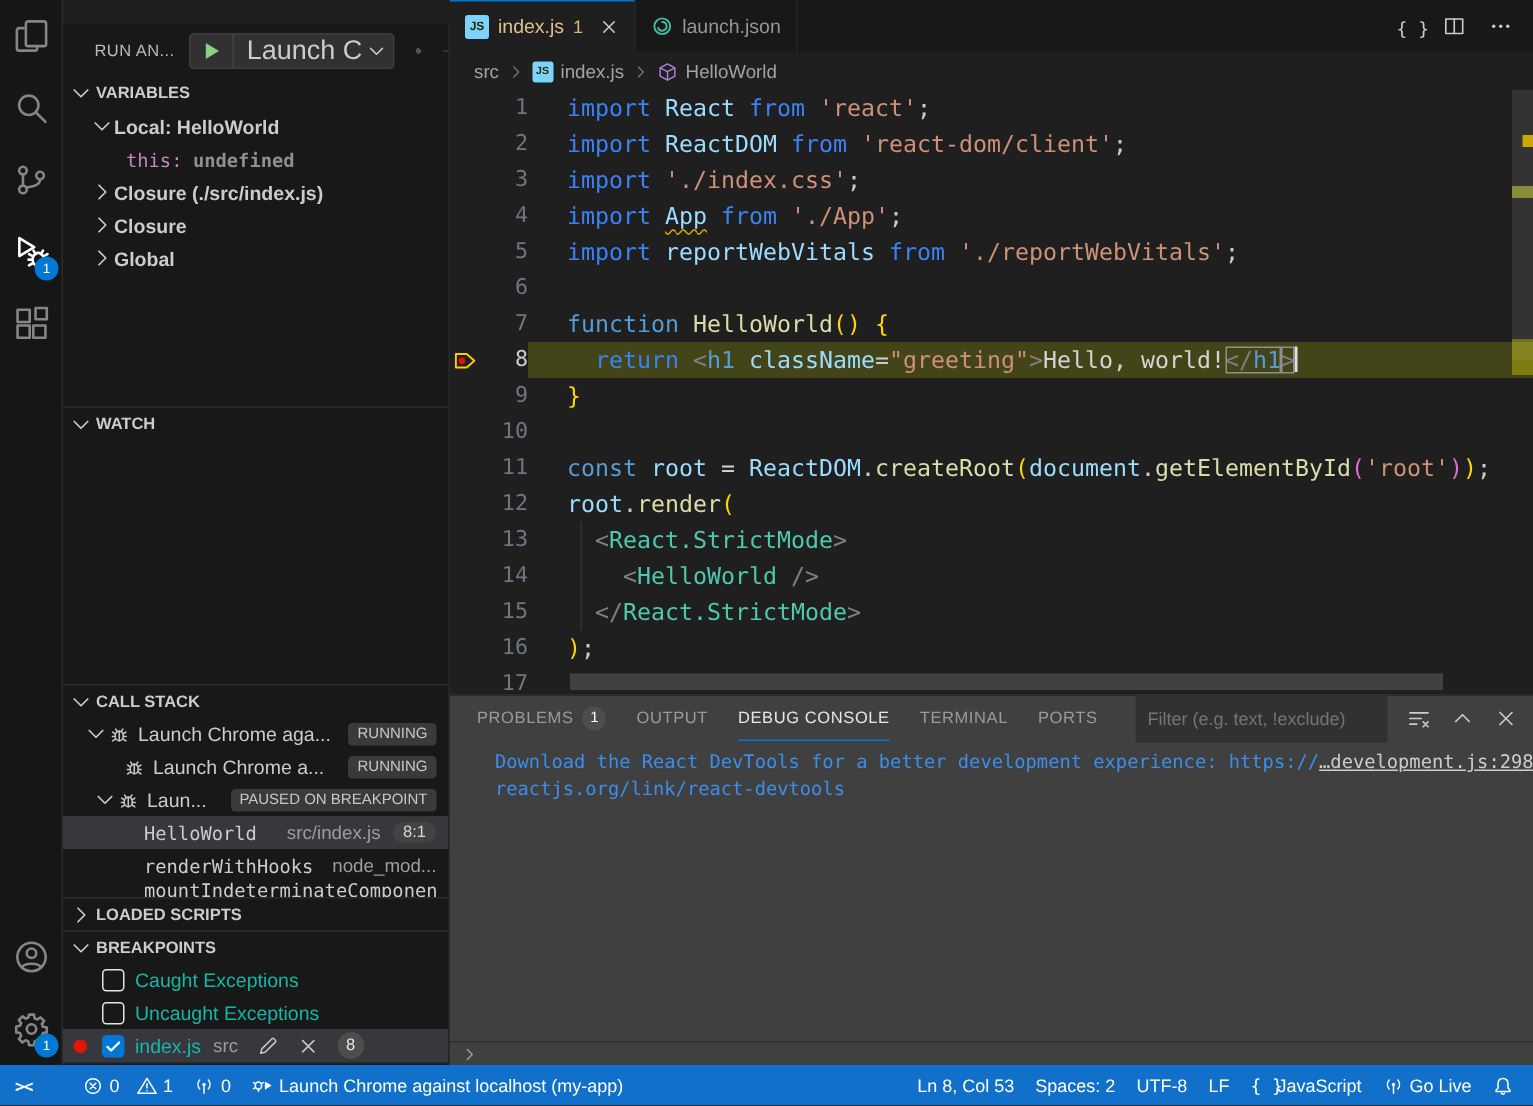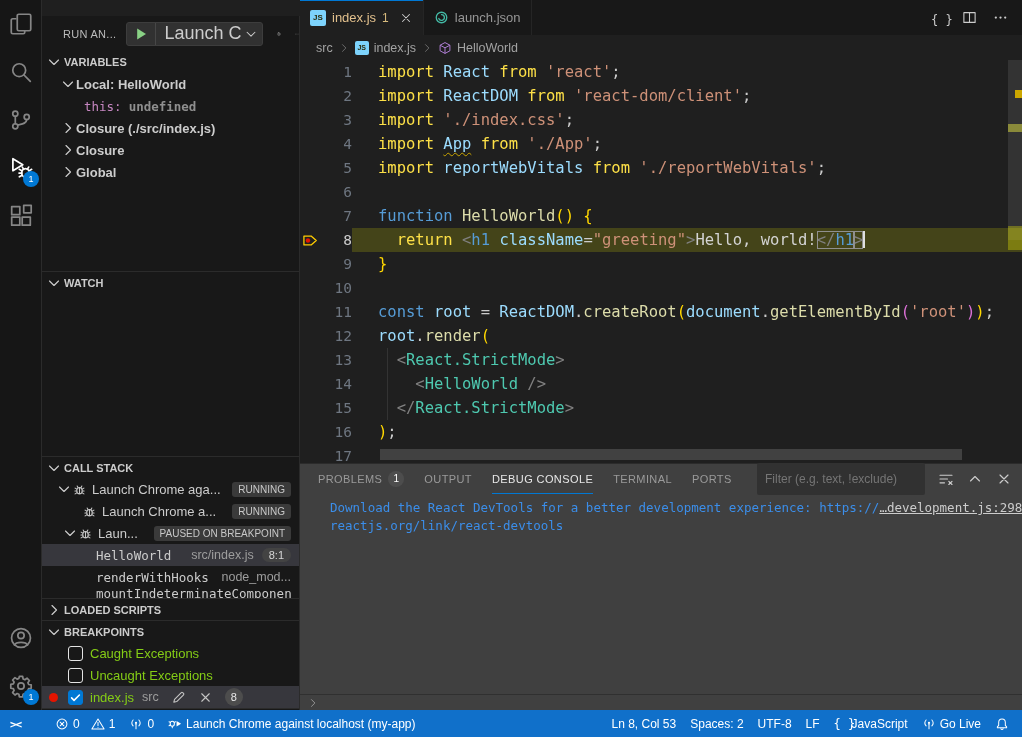--- a/index.html
+++ b/index.html
@@ -55,21 +55,21 @@
   .cs-file { margin-left:auto; color:#9d9d9d; font-size:12.5px; white-space:nowrap; }
   .cs-ref { margin-left:8px; background:#434343; color:#d6d6d6; font-size:11px; padding:1px 7px; border-radius:9px; }
 
   .bp-row { height:22px; display:flex; align-items:center; font-size:13px; padding-right:8px; cursor:pointer; }
   .bp-row.selected { background:#37373d; }
   .bp-dot { width:9px; height:9px; border-radius:50%; background:#e51400; margin:0 6px 0 7px; flex:0 0 9px; }
   .bp-pad { width:26px; flex:0 0 26px; }
   .bp-pad.small { width:4px; flex:0 0 4px; }
   .checkbox { width:15px; height:15px; border-radius:3px; border:1.5px solid #e4e4e4; margin-right:7px; flex:0 0 15px; }
   .checkbox.checked { background:#0078d4; border-color:#0078d4; }
-  .bp-label { color:#84cc16; }
+  .bp-label { color:#14b8a6; }
   .bp-detail { color:#9d9d9d; margin-left:8px; font-size:12.5px; }
   .bp-act { width:15px; height:15px; color:#c5c5c5; margin-left:12px; cursor:pointer; }
   .bp-act:first-of-type { margin-left:auto; }
   .bp-badge { margin-left:12px; width:18px; height:18px; border-radius:50%; background:#4d4d4d; color:#e8e8e8;
     font-size:11px; display:flex; align-items:center; justify-content:center; }
 
   
   .main { position:absolute; left:300px; top:0; width:722px; height:710px; background:#1f1f1f; }
   .tabbar { position:absolute; left:0; top:0; width:722px; height:35px; background:#181818; display:flex; }
   .tab { position:relative; height:35px; display:flex; align-items:center; padding:0 10px; gap:6px;
@@ -96,21 +96,21 @@
 
   .code-area { position:absolute; left:0; top:60px; width:722px; height:403px; overflow:hidden; background:#1f1f1f; }
   .code-line { display:flex; height:24px; line-height:24px; font-family:"DejaVu Sans Mono",monospace; font-size:15.5px; }
   .glyph { width:20px; flex:0 0 20px; display:flex; align-items:center; justify-content:center; }
   .glyph .bpico { width:17px; height:17px; }
   .lnum { width:32px; flex:0 0 32px; text-align:right; color:#6e7681; font-size:14.5px; }
   .code-line.current .lnum { color:#cccccc; }
   .lcode { flex:1; padding-left:26px; white-space:pre; position:relative; }
   .code-line.current .lcode { background:rgba(255,255,0,0.17); }
   .code-line[data-g="1"] .lcode::before { content:""; position:absolute; left:35px; top:0; bottom:0; width:1px; background:#333333; }
-  .tk-kw{color:#fde047} .tk-st{color:#569CD6} .tk-id{color:#9CDCFE} .tk-str{color:#CE9178}
+  .tk-kw{color:#3b82f6} .tk-st{color:#569CD6} .tk-id{color:#9CDCFE} .tk-str{color:#CE9178}
   .tk-fn{color:#DCDCAA} .tk-cmp{color:#4EC9B0} .tk-pl{color:#cccccc} .tk-pn{color:#808080}
   .tk-b1{color:#FFD700} .tk-b2{color:#DA70D6} .tk-txt{color:#d4d4d4}
   .tk-wavy{ text-decoration:underline wavy #c8a400 1px; text-underline-offset:3px; }
   .boxed { outline:1px solid #8f8f8f; outline-offset:-1px; }
   .cursor { display:inline-block; width:2px; height:17px; background:#e0e0e0; vertical-align:-3px; }
 
   .hscroll { position:absolute; left:80px; bottom:3px; width:582px; height:11px; background:rgba(121,121,121,0.38); }
   .ruler { position:absolute; right:0; top:0; width:14px; height:403px; }
   .ruler-slider { position:absolute; right:0; top:0; width:14px; height:180px; background:rgba(121,121,121,0.22); }
   .rm-warn { position:absolute; right:0; top:30px; width:7px; height:8px; background:#cca700; }

